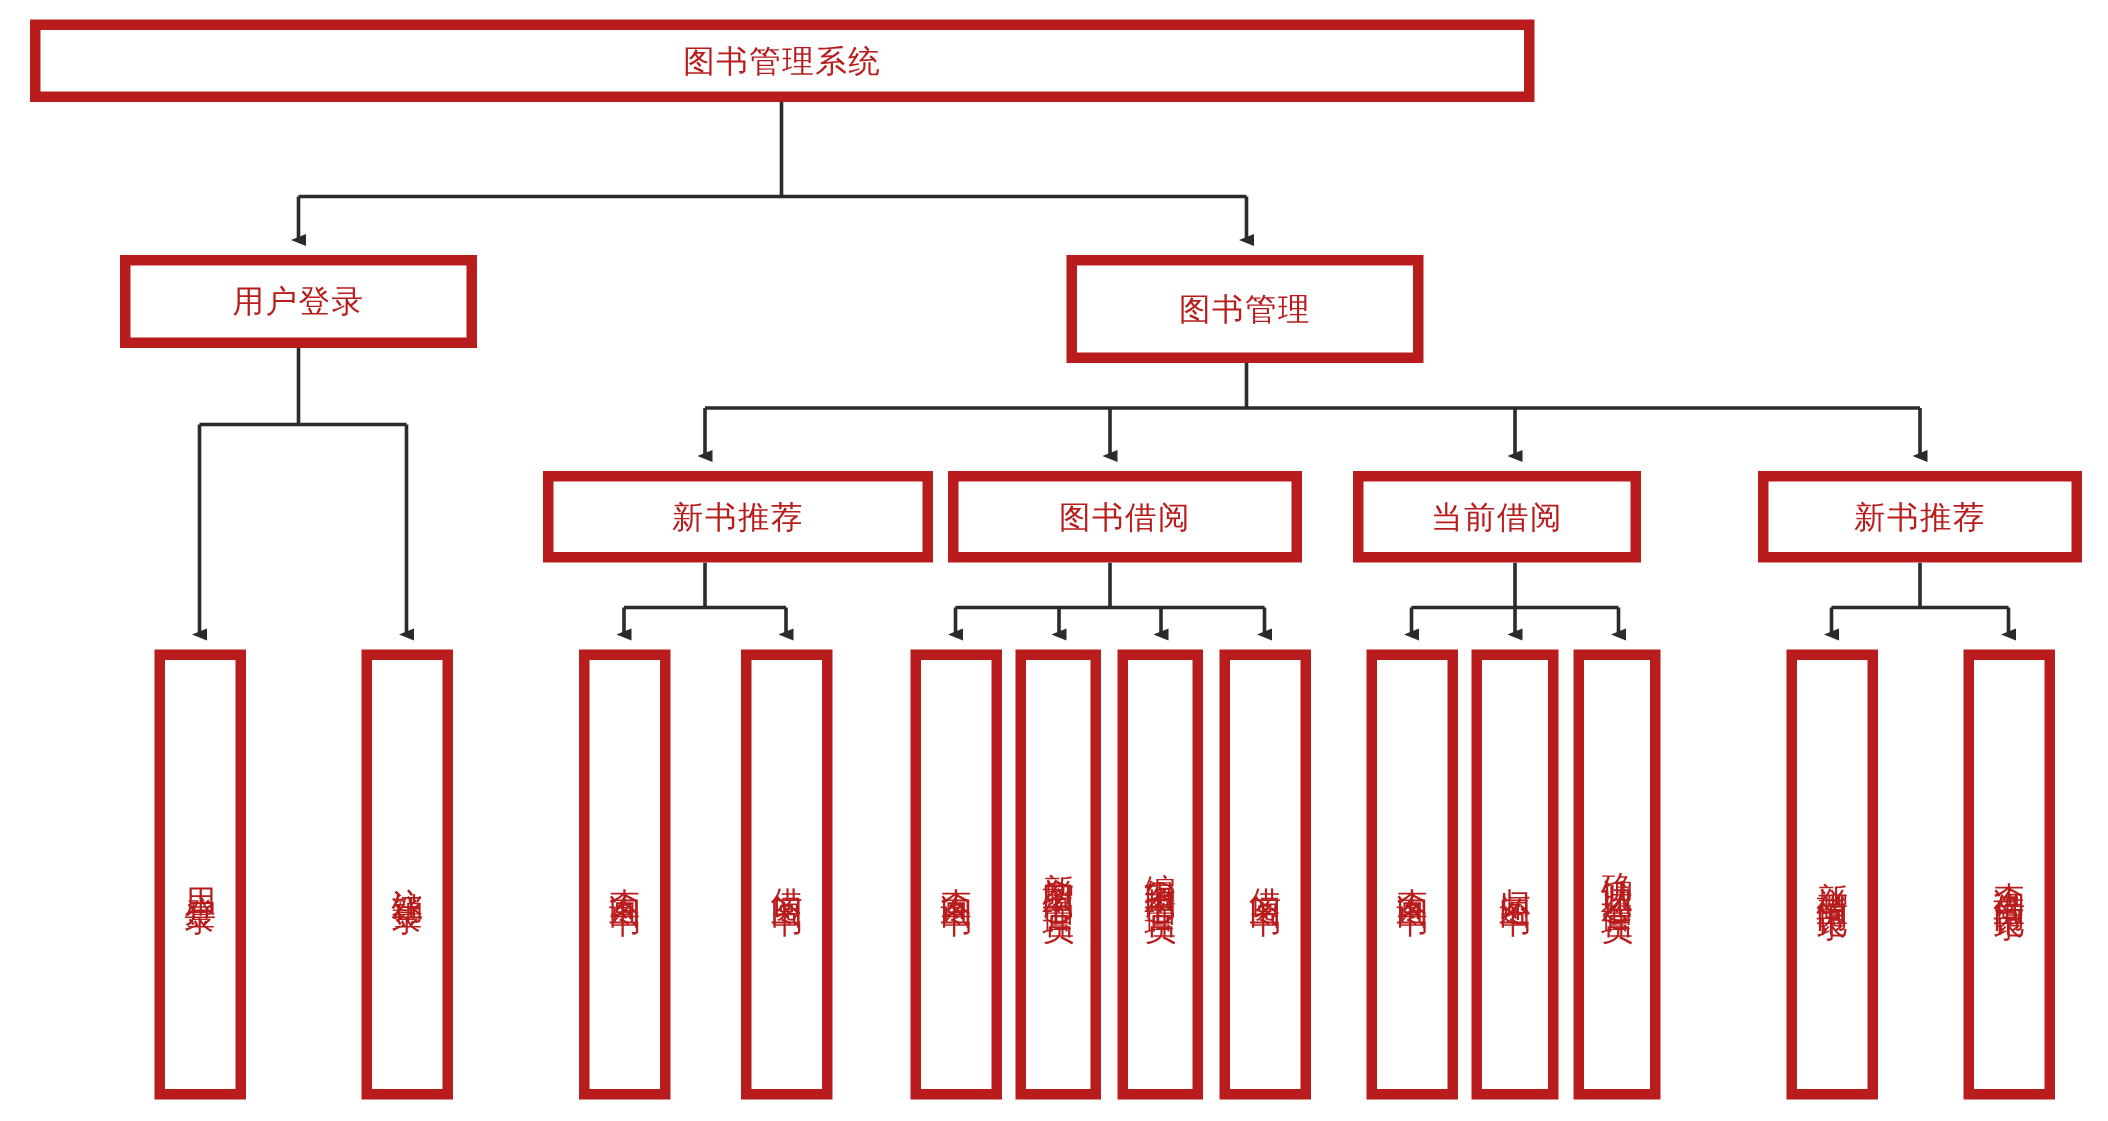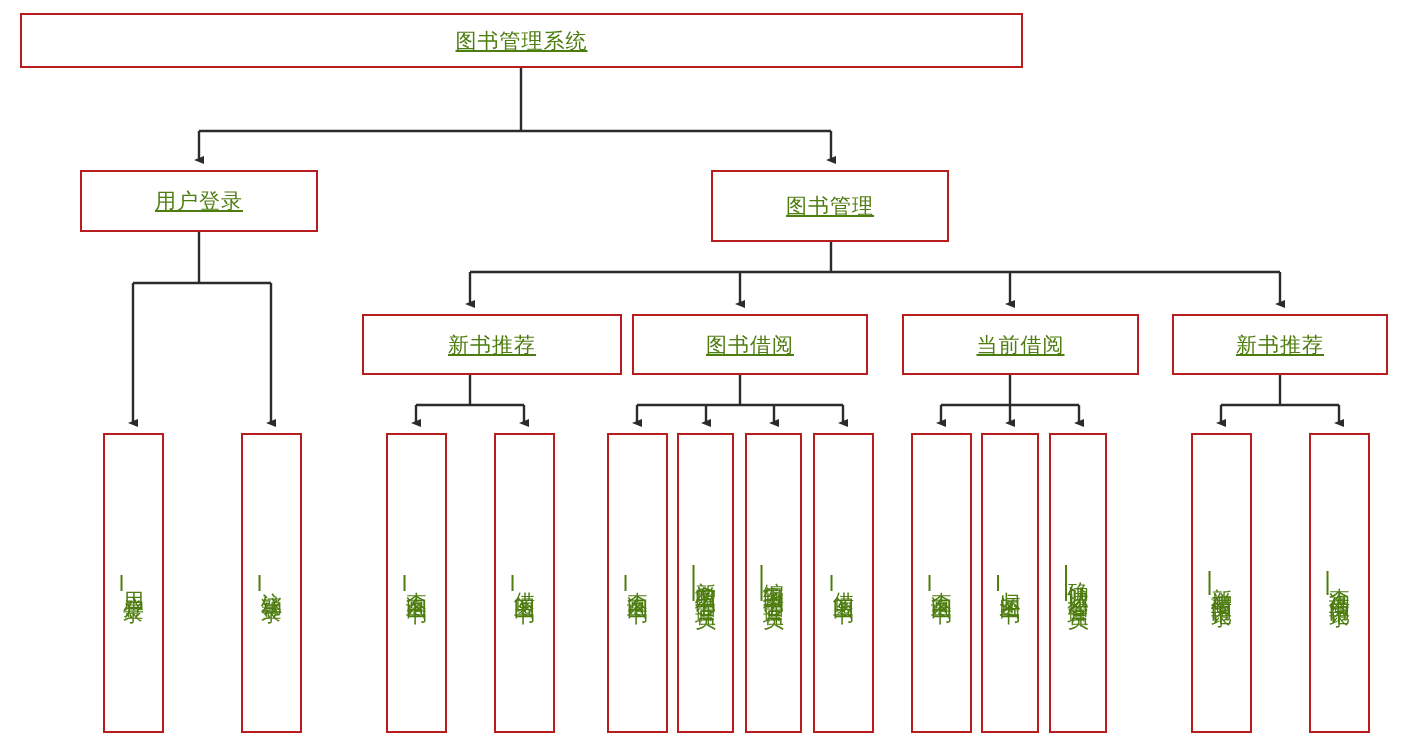--- a/index.html
+++ b/index.html
@@ -24,26 +24,25 @@
     left: 0;
     top: 0;
     width: 1405px;
     height: 747px;
     pointer-events: none;
   }
   .node {
     position: absolute;
     box-sizing: border-box;
     background: #ffffff;
-    border: 2px solid #b91c1c;
+    border: 7px solid #b91c1c;
     display: flex;
     align-items: center;
     justify-content: center;
-    color: #4d7c0f;
-    text-decoration: underline;
+    color: #b91c1c;
   }
   .node.h {
     font-size: 21px;
     letter-spacing: 1px;
   }
   .node.root {
     font-size: 21px;
     letter-spacing: 1px;
   }
   .node.leaf {
@@ -137,21 +136,21 @@
   <div class="node h" style="left:711px; top:170px; width:238px; height:72px;">
     <span>图书管理</span>
   </div>
 
   <div class="node h" style="left:362px; top:314px; width:260px; height:61px;">
     <span>新书推荐</span>
   </div>
   <div class="node h" style="left:632px; top:314px; width:236px; height:61px;">
     <span>图书借阅</span>
   </div>
-  <div class="node h" style="left:902px; top:314px; width:237px; height:61px;">
+  <div class="node h" style="left:902px; top:314px; width:192px; height:61px;">
     <span>当前借阅</span>
   </div>
   <div class="node h" style="left:1172px; top:314px; width:216px; height:61px;">
     <span>新书推荐</span>
   </div>
 
   <div class="node leaf" style="left:103px; top:433px; width:61px; height:300px;">
     <span class="vtext">用户登录</span>
   </div>
   <div class="node leaf" style="left:241px; top:433px; width:61px; height:300px;">

